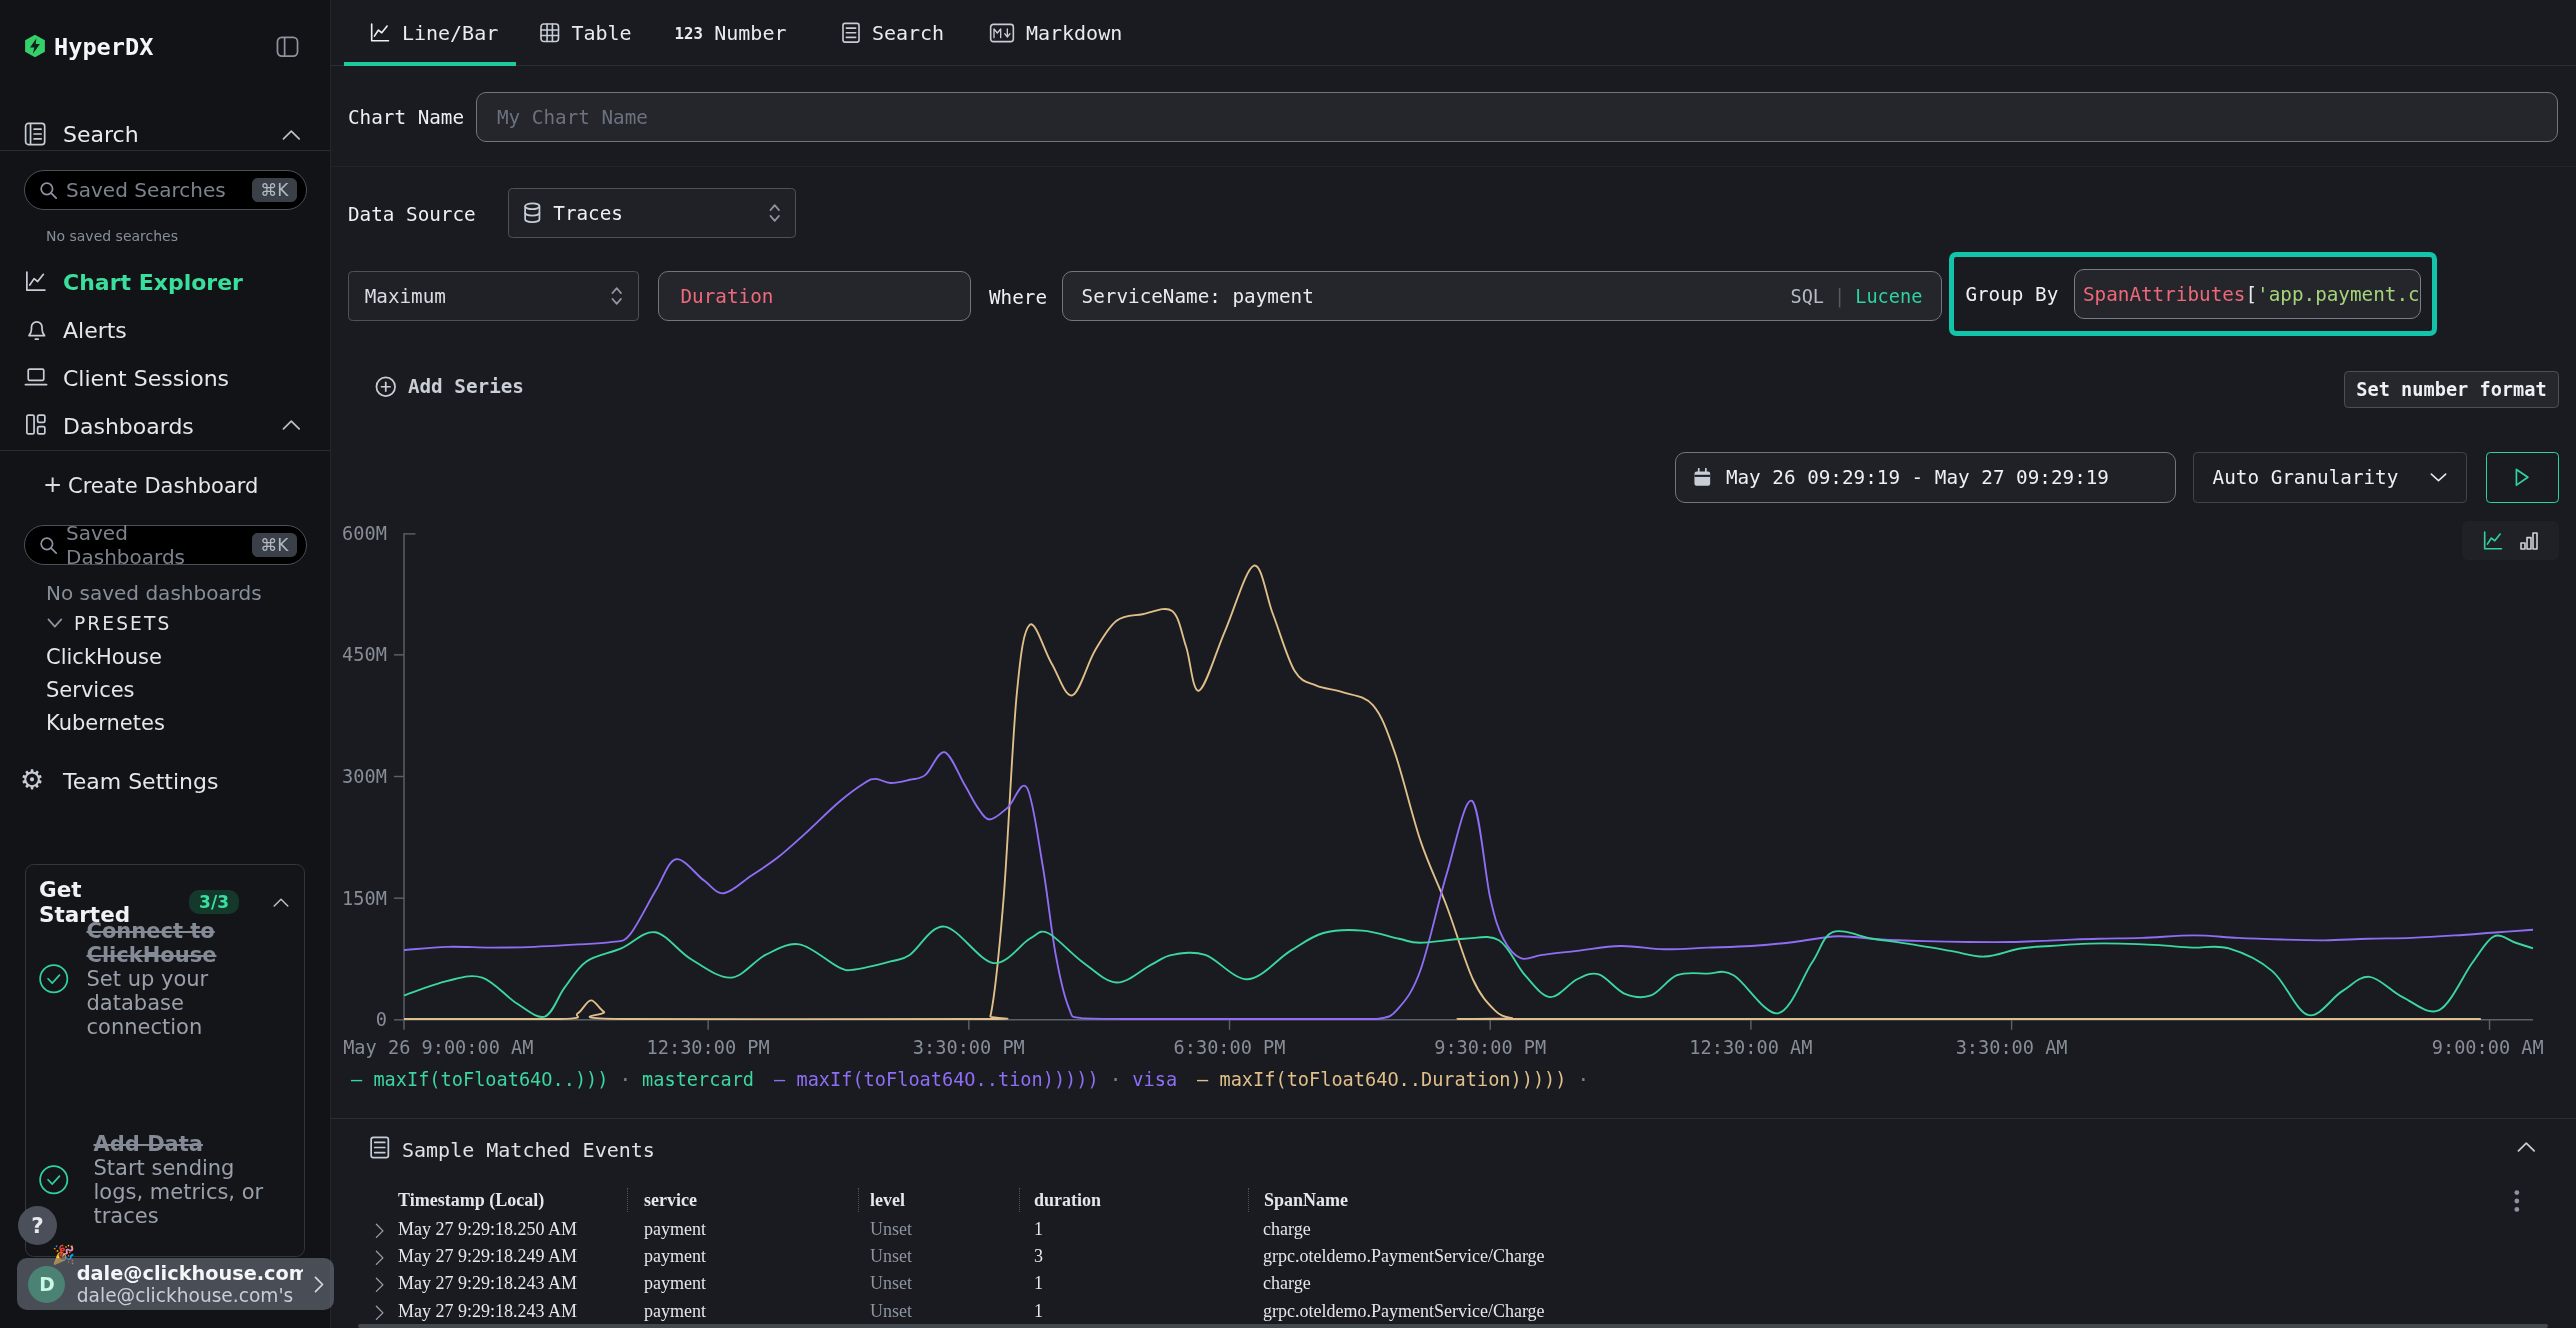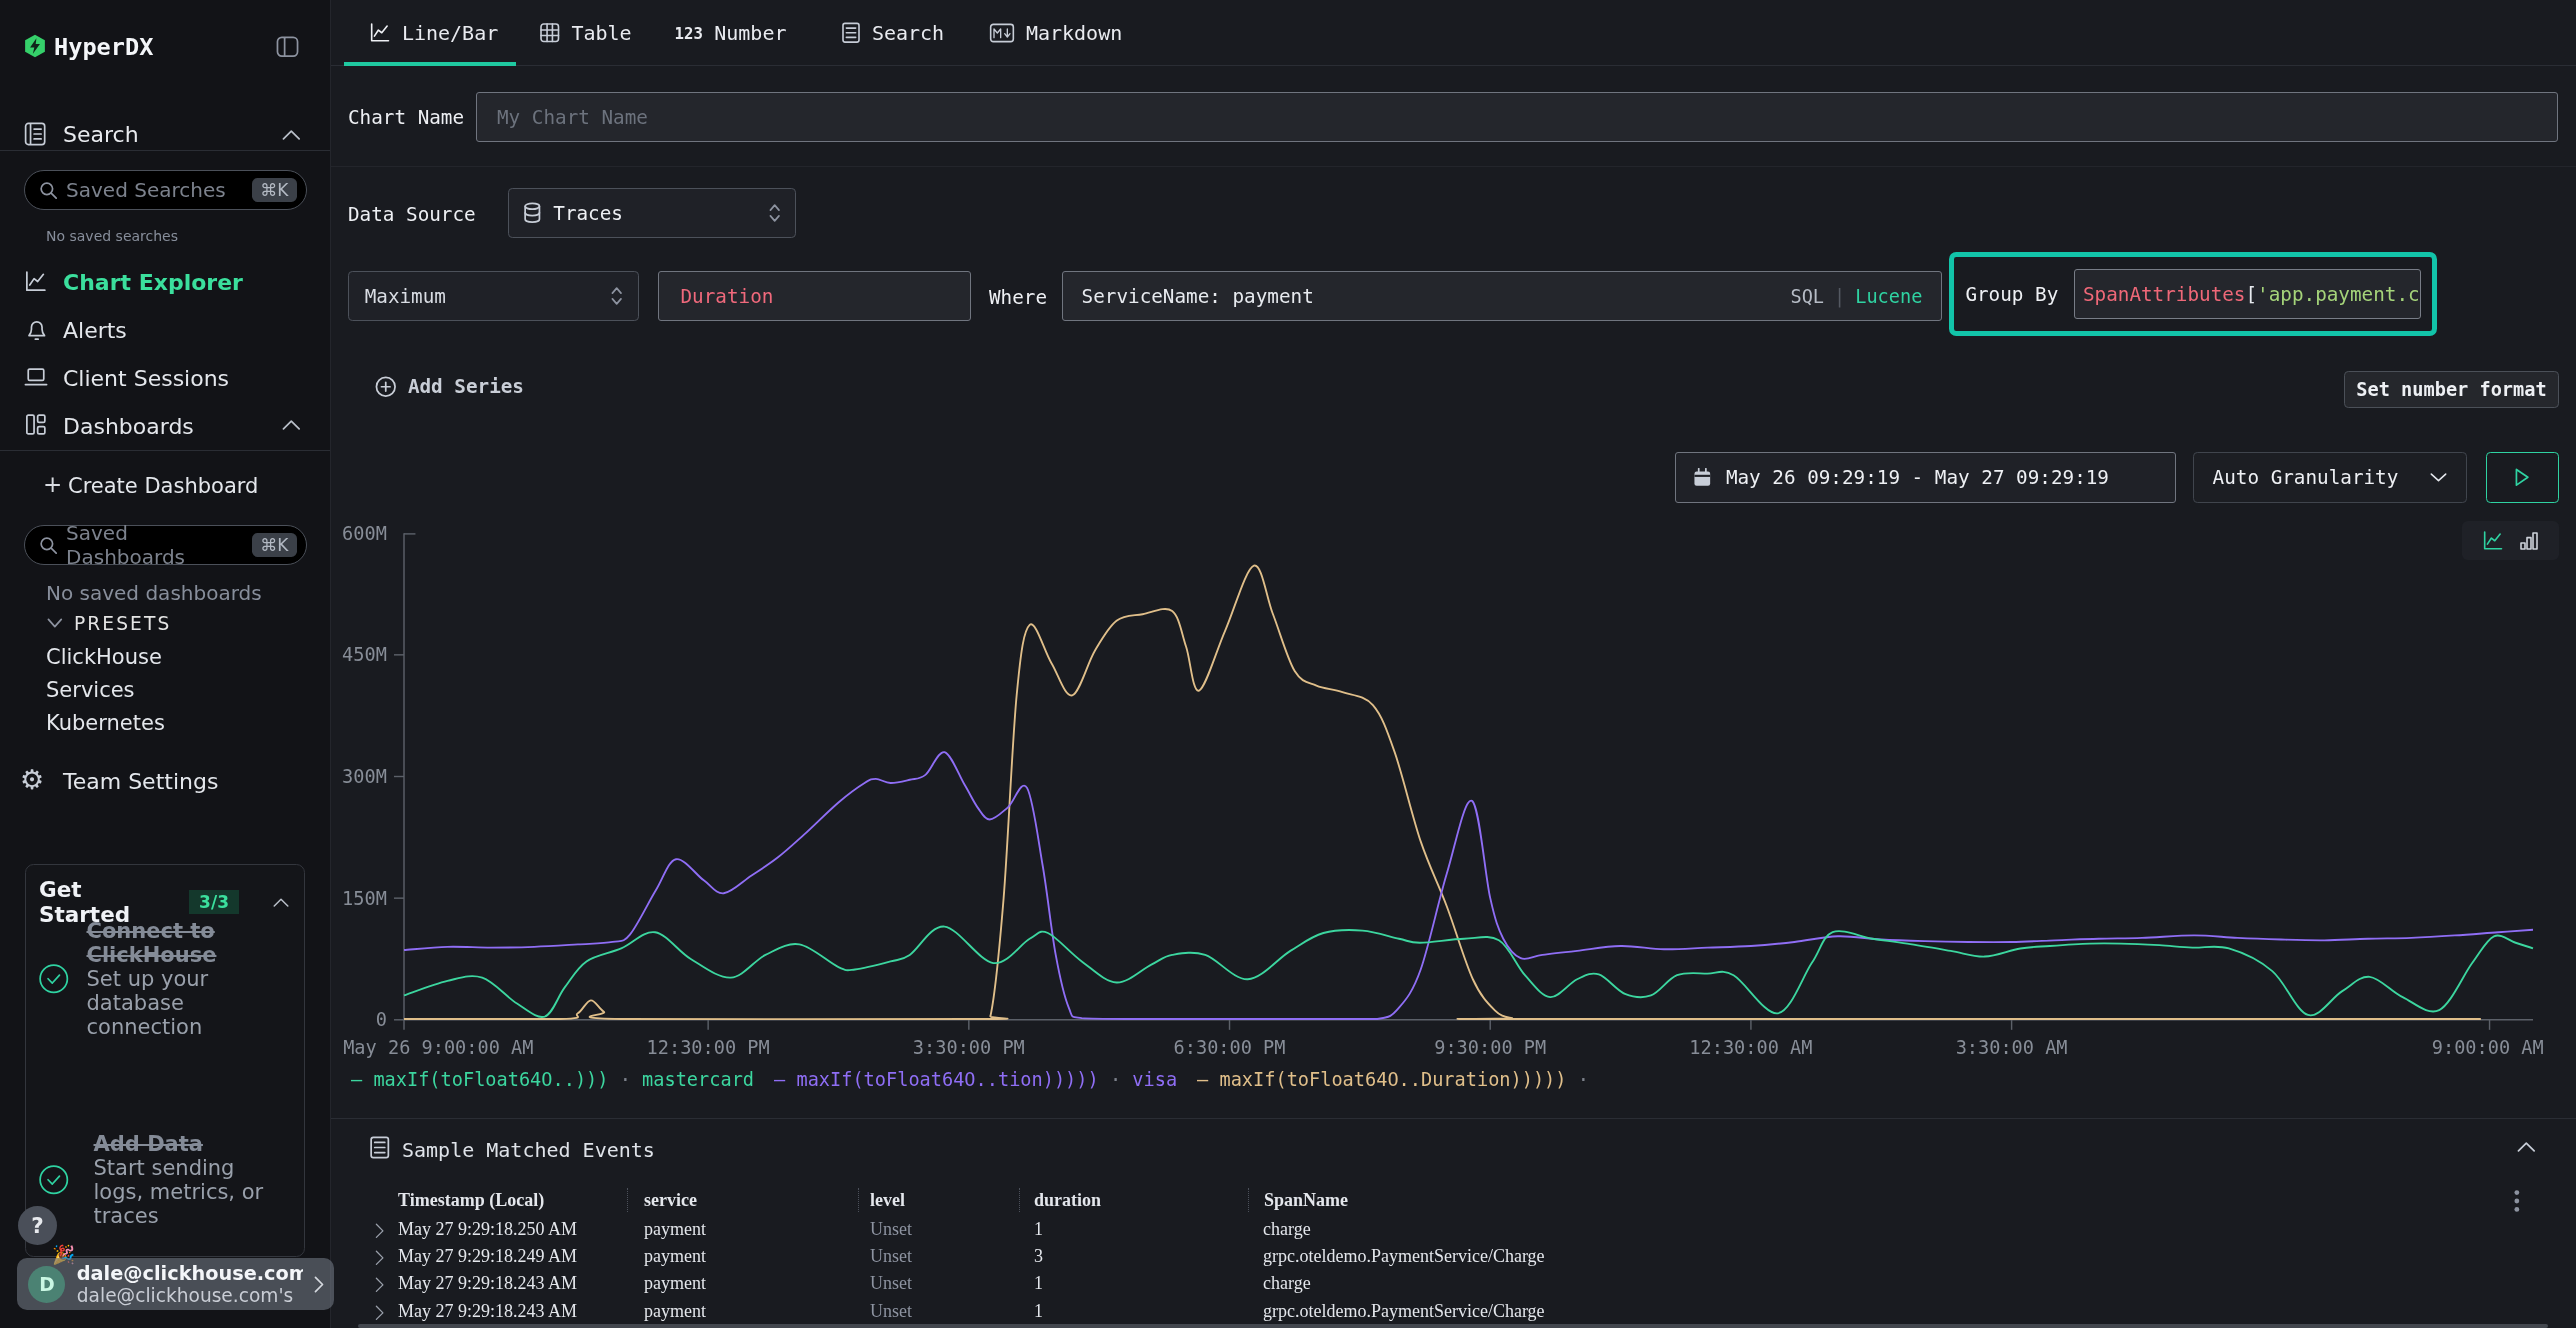--- a/index.html
+++ b/index.html
@@ -2,21 +2,21 @@
 <html style="font-size:11.4px"><head>
 <meta charset="utf-8">
 <style>
   html,body{margin:0;padding:0;background:#0e0f12;}
   #app{position:relative;width:2576px;height:1328px;background:#191b20;overflow:hidden;}
   .abs{position:absolute;}
   .flex{display:flex;align-items:center;}
   .mono{font-family:"DejaVu Sans Mono","Liberation Mono",monospace;}
   .sans{font-family:"DejaVu Sans","Liberation Sans",sans-serif;}
   .ic{stroke:#c7cdd7;fill:none;stroke-width:2.4;stroke-linecap:round;stroke-linejoin:round;}
-  .input{background:#24262c;border:1.4px solid #70757f;border-radius:3px;box-sizing:border-box;}
+  .input{background:#24262c;border:1.4px solid #70757f;border-radius:10px;box-sizing:border-box;}
   .select{background:#1f2127;border:1.4px solid #4c515a;border-radius:4.3px;box-sizing:border-box;}
   .pill{background:#000000;border:1.4px solid #4b5059;border-radius:21.5px;box-sizing:border-box;}
   .txt-white{color:#eef0f4;} .txt-gray{color:#878e9b;} .txt-dim{color:#6c727d;}
   .divider{background:#2a2d34;height:1.4px;}
   .tab-label{font-size:20px;color:#e9ebf0;}
   .gs-title{font-size:21px;font-weight:bold;color:#848b97;text-decoration:line-through;line-height:24px;}
   .gs-sub{font-size:21px;color:#99a0ab;line-height:24px;}
   .cell{font-size:18px;color:#e4e7ec;white-space:nowrap;}
   .colsep{border-left:1.4px dotted #4c515b;height:24px;}
   input{outline:none;}
@@ -111,21 +111,21 @@
     <div class="abs sans" style="left:46px;top:645px;font-size:21px;color:#e4e7ec;">ClickHouse</div>
     <div class="abs sans" style="left:46px;top:678px;font-size:21px;color:#e4e7ec;">Services</div>
     <div class="abs sans" style="left:46px;top:711px;font-size:21px;color:#e4e7ec;">Kubernetes</div>
 
     <div class="abs" style="left:20px;top:764px;font-size:27px;color:#c7cdd7;font-family:'DejaVu Sans',sans-serif;">⚙︎</div>
     <div class="abs sans" style="left:63px;top:769px;font-size:22px;color:#e4e7ec;">Team Settings</div>
 
     <div class="abs" style="left:25px;top:864px;width:280px;height:393px;border:1.4px solid #33363d;border-radius:8.6px;background:#141519;box-sizing:border-box;"></div>
     <div class="abs flex" style="left:39px;top:877px;width:250px;gap:17px;">
       <span class="sans" style="font-size:21.5px;font-weight:bold;color:#f0f2f6;">Get Started</span>
-      <span class="sans" style="font-size:17px;font-weight:bold;color:#3bdf9d;background:#14382c;border-radius:0;padding:2.1px 10px;">3/3</span>
+      <span class="sans" style="font-size:17px;font-weight:bold;color:#3bdf9d;background:#14382c;border-radius:10px;padding:2.1px 10px;">3/3</span>
       <span style="flex:1;"></span>
       <svg width="17" height="10.7" viewBox="0 0 26 16">
           <polyline points="2,14 13,3 24,14" class="ic" style="stroke:#b9bfc9;"></polyline>
         </svg>
     </div>
 
     <div class="abs flex" style="left:38px;top:919px;width:247px;gap:17px;">
       <svg width="31.5" height="31.5" viewBox="0 0 44 44" style="flex-shrink:0;">
           <circle cx="22" cy="22" r="19" class="ic" style="stroke:#2fd3a2;"></circle>
           <polyline points="14,22 20,28 30,17" class="ic" style="stroke:#2fd3a2;"></polyline>

